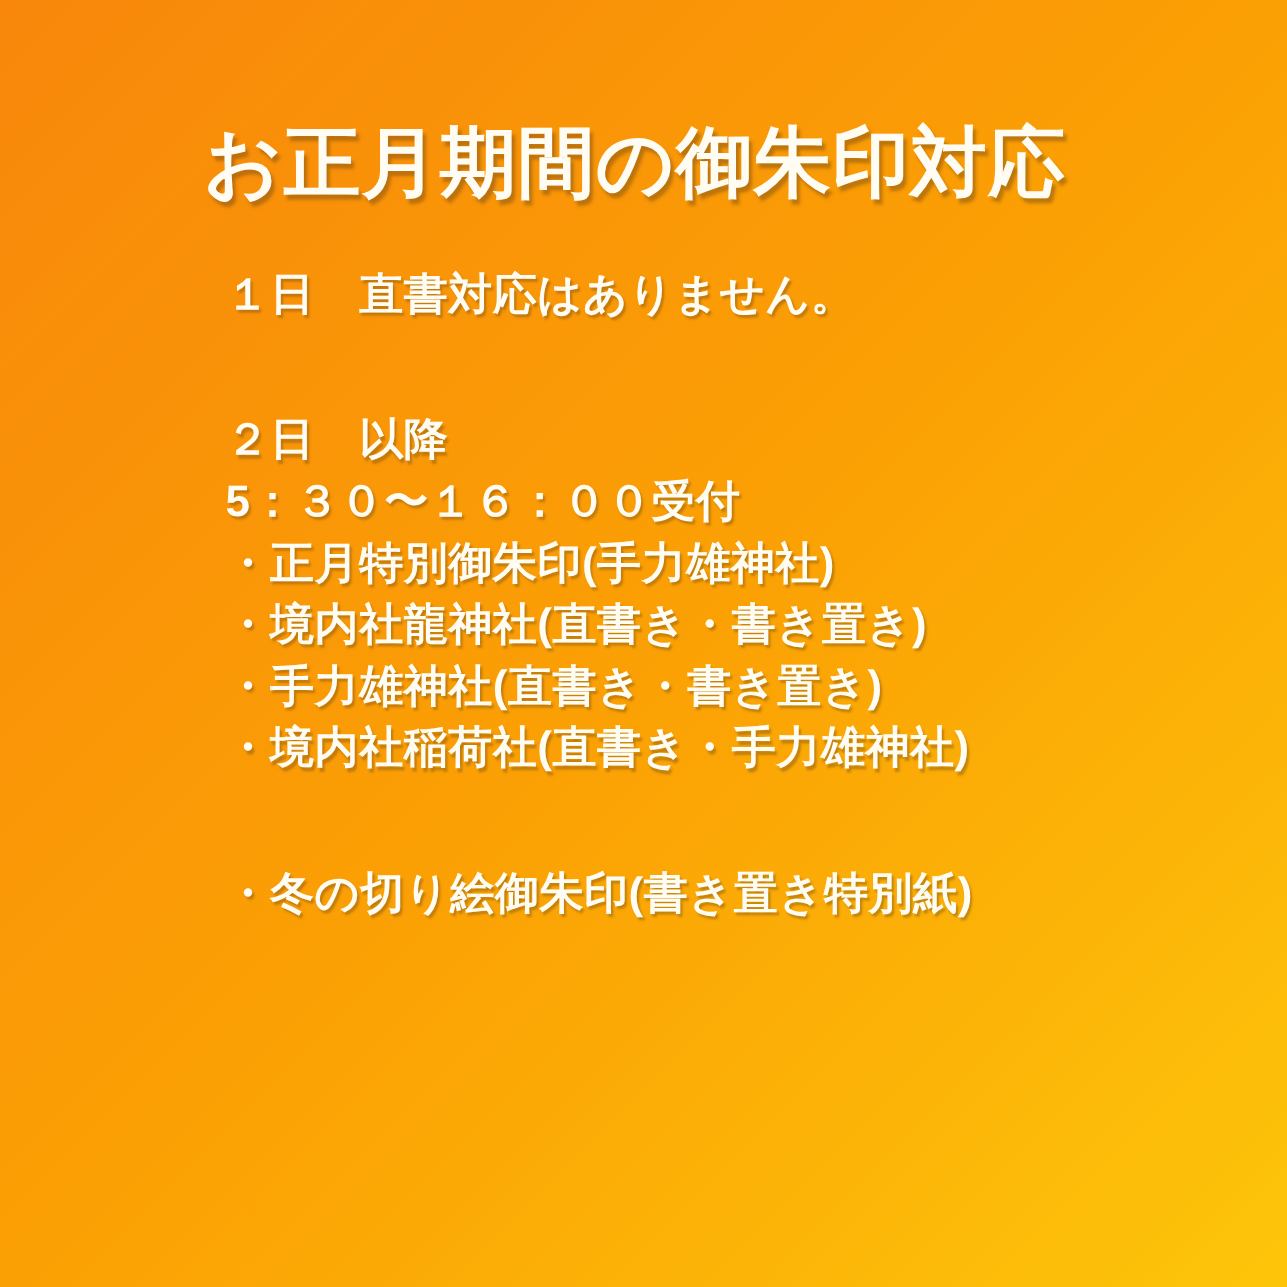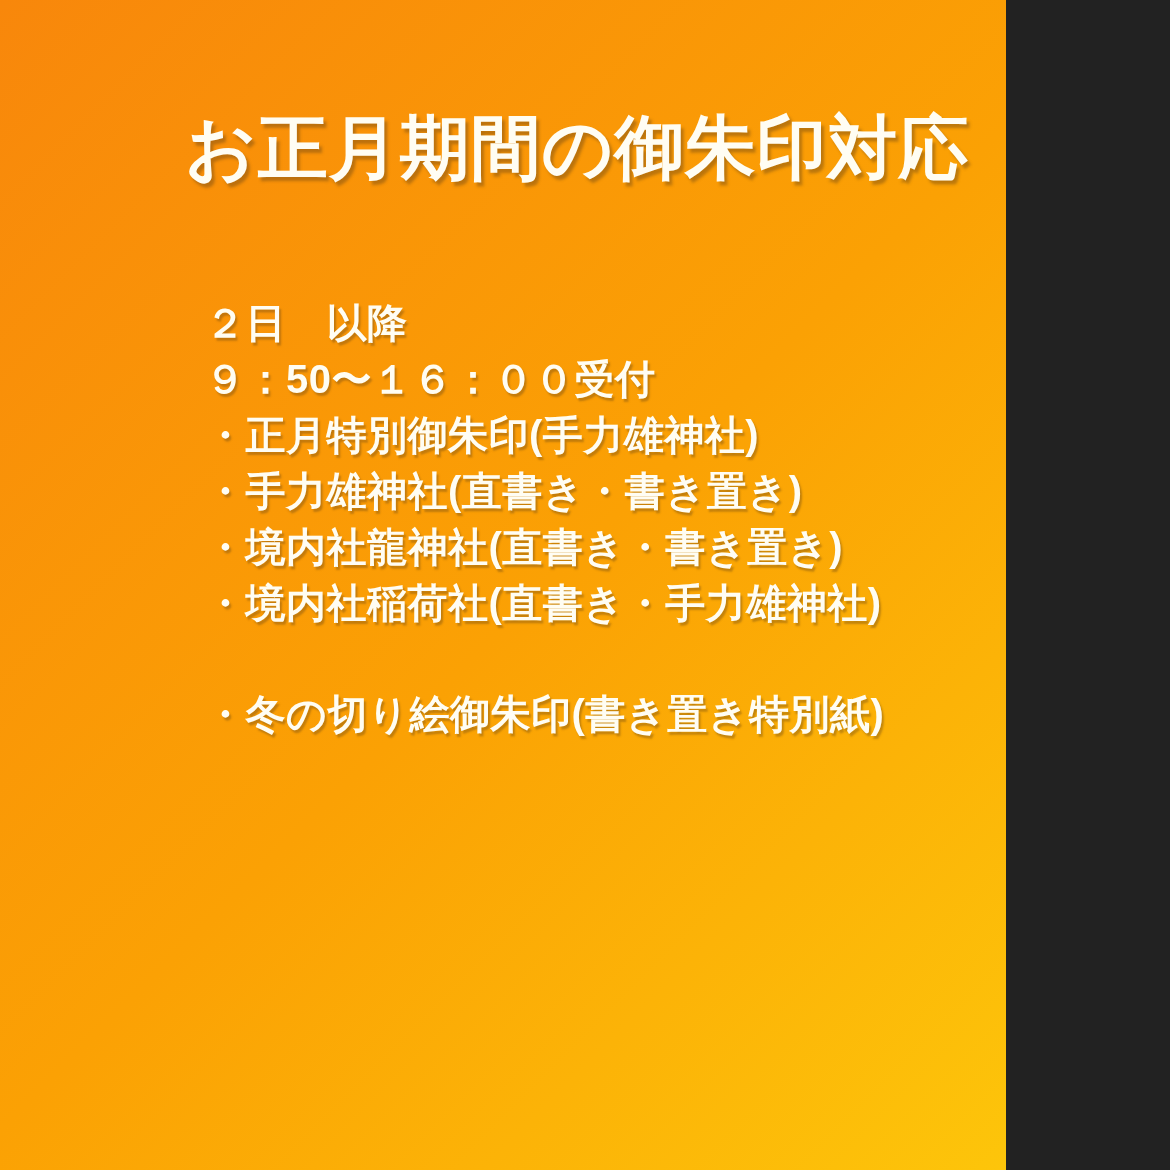--- a/index.html
+++ b/index.html
@@ -2,21 +2,21 @@
 <html><head>
 <meta charset="utf-8">
 <style>
   html, body {
     margin: 0;
     padding: 0;
     background: #222;
   }
   .poster {
     position: relative;
-    width: 1006px;
+    width: 1170px;
     height: 1170px;
     overflow: hidden;
     background: linear-gradient(135deg, #f8870b 0%, #fba104 52%, #fdc50a 100%);
     font-family: "Liberation Sans", "DejaVu Sans", sans-serif;
     font-weight: bold;
     color: #fffdf3;
   }
   .title {
     position: absolute;
     left: 185px;
@@ -31,44 +31,45 @@
   .body-text {
     position: absolute;
     left: 205px;
     top: 240px;
     font-size: 40px;
     line-height: 56px;
     letter-spacing: 0.5px;
     text-shadow: 2px 3px 2px rgba(110, 72, 20, 0.40);
   }
   .section + .section {
-    margin-top: 55px;
+    margin-top: 76px;
   }
   .line {
     white-space: nowrap;
   }
 </style>
 </head>
 <body>
 
 <div class="poster">
 
   <h1 class="title">お正月期間の御朱印対応</h1>
 
   <div class="body-text">
 
     <div class="section">
+      <div class="line">１日　直書対応はありません。</div>
     </div>
 
     <div class="section">
       <div class="line">２日　以降</div>
-      <div class="line">９：50〜１６：００受付</div>
+      <div class="line">5：３０〜１６：００受付</div>
       <div class="line">・正月特別御朱印(手力雄神社)</div>
+      <div class="line">・境内社龍神社(直書き・書き置き)</div>
       <div class="line">・手力雄神社(直書き・書き置き)</div>
-      <div class="line">・境内社龍神社(直書き・書き置き)</div>
       <div class="line">・境内社稲荷社(直書き・手力雄神社)</div>
     </div>
 
 
     <div class="section">
       <div class="line">・冬の切り絵御朱印(書き置き特別紙)</div>
     </div>
 
   </div>
 </div>

